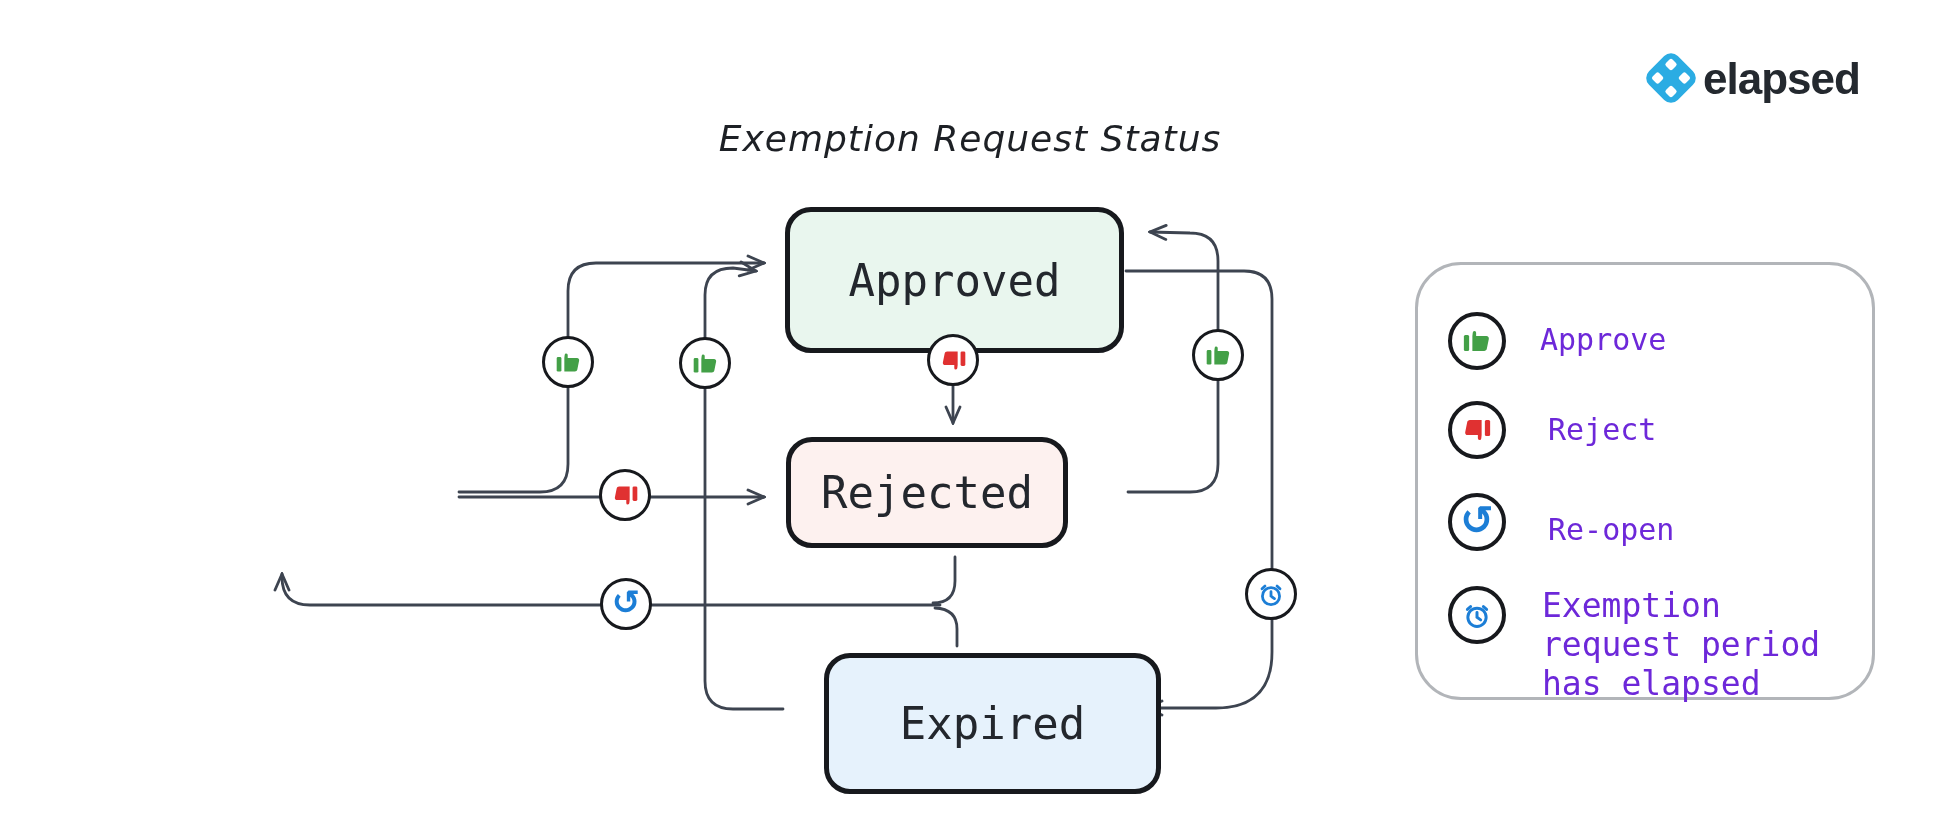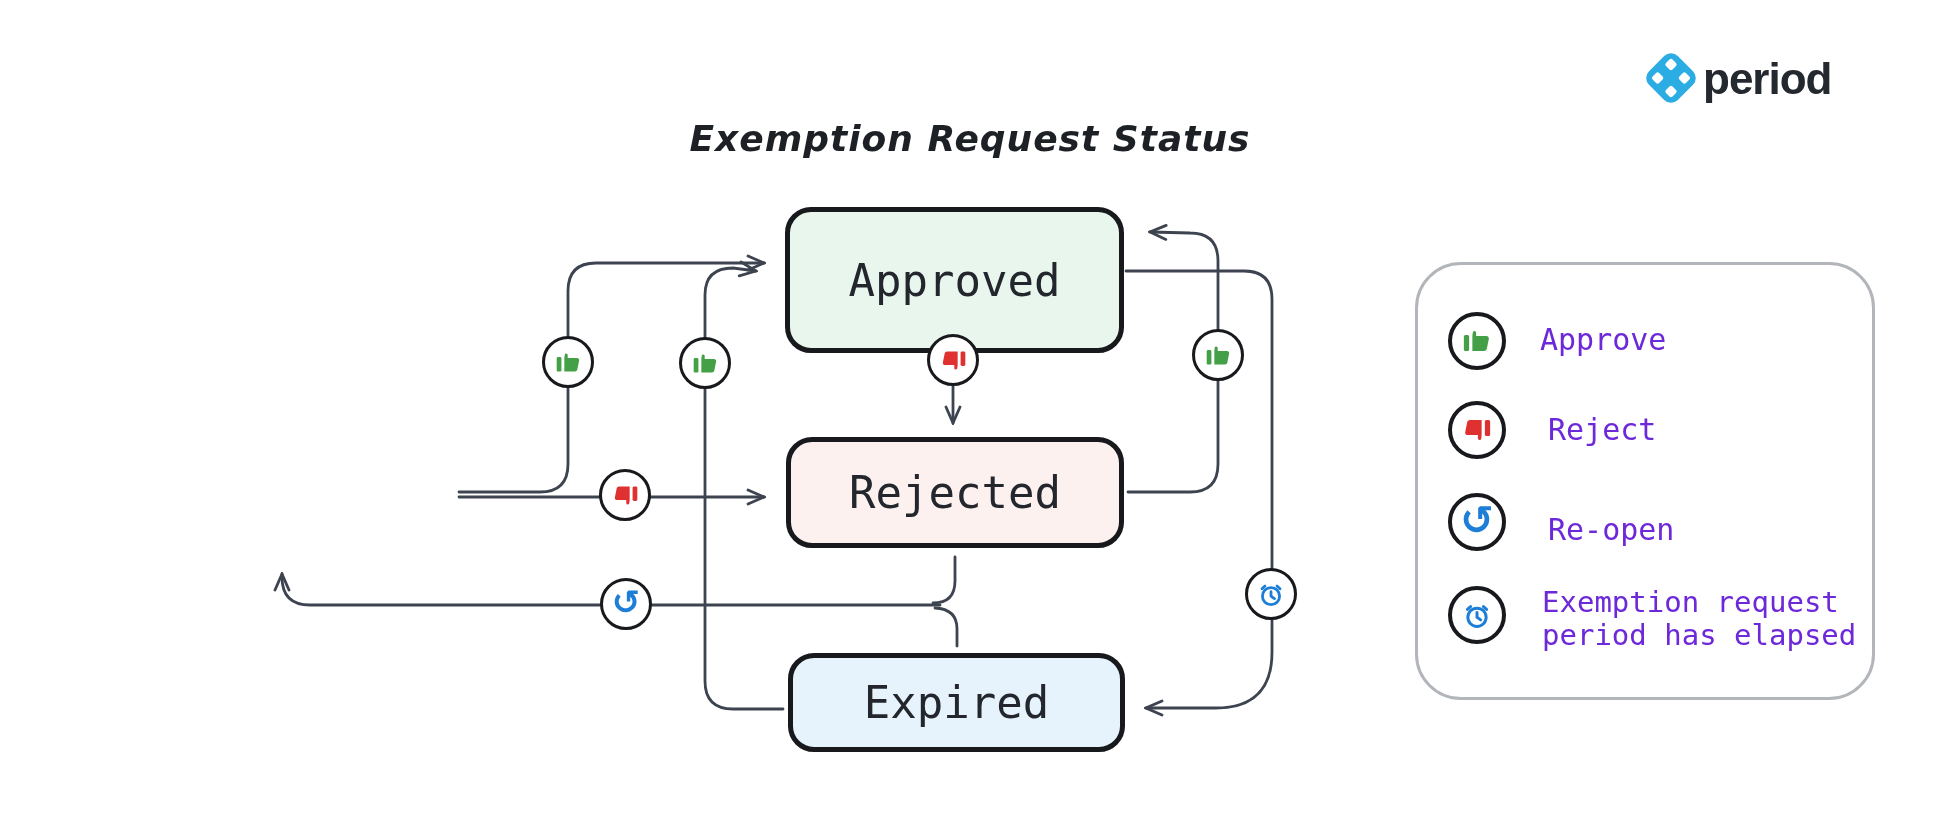--- a/index.html
+++ b/index.html
@@ -1,54 +1,54 @@
 <!DOCTYPE html>
 <html><head>
 <meta charset="utf-8">
 <style>
   html,body{margin:0;padding:0;background:#ffffff;}
   #canvas{position:relative;width:1952px;height:828px;background:#ffffff;overflow:hidden;
           font-family:"DejaVu Sans",sans-serif;}
 
   
-  .hand{font-family:"DejaVu Sans",sans-serif;font-style:italic;font-weight:700;color:#1d2025;}
+  .hand{font-family:"DejaVu Sans",sans-serif;font-style:italic;font-weight:400;color:#1d2025;}
   #title{position:absolute;left:620px;top:118px;width:700px;text-align:center;font-size:36px;letter-spacing:1px;}
   #legend-title{position:absolute;left:1415px;top:204px;width:460px;text-align:center;font-size:31px;letter-spacing:1px;}
 
   
   #brand{position:absolute;left:1641px;top:48px;display:flex;align-items:center;}
   #brand .logo{width:60px;height:60px;display:block;}
   #brand .word{font-family:"Liberation Sans",sans-serif;font-weight:700;font-size:44px;color:#24292f;
                letter-spacing:-1px;margin-left:2px;margin-top:2px;}
 
   
   .state{position:absolute;border:5px solid #17191d;border-radius:26px;display:flex;align-items:center;
          justify-content:center;font-family:"DejaVu Sans Mono",monospace;font-size:44px;font-weight:500;
          color:#23272d;box-sizing:border-box;}
   #state-approved{left:785px;top:207px;width:339px;height:146px;background:#e9f6ee;}
   #state-pending {left:113px;top:442px;width:341px;height:110px;background:#f5f7f9;}
-  #state-rejected{left:786px;top:437px;width:338px;height:111px;background:#fdf1ef;justify-content:center;}
-  #state-expired {left:788px;top:653px;width:337px;height:99px;background:#e6f2fc;}
+  #state-rejected{left:786px;top:437px;width:282px;height:111px;background:#fdf1ef;justify-content:center;}
+  #state-expired {left:824px;top:653px;width:337px;height:141px;background:#e6f2fc;}
 
   
   .badge{position:absolute;width:52px;height:52px;border:3.5px solid #17191d;border-radius:50%;
          background:#ffffff;box-sizing:border-box;display:flex;align-items:center;justify-content:center;}
   .badge svg{display:block;}
   .green{color:#43a047;} .red{color:#e03131;} .blue{color:#1c7ed6;}
   .reopen-glyph{font-family:"DejaVu Sans",sans-serif;font-weight:700;line-height:1;
                 font-size:34px;color:#1c7ed6;transform:translateY(-2px);}
 
   
   #legend-box{position:absolute;left:1415px;top:262px;width:460px;height:438px;border:3px solid #b2b5b9;
               border-radius:46px;background:#ffffff;box-sizing:border-box;}
   .legend-badge{position:absolute;width:58px;height:58px;border:4px solid #17191d;border-radius:50%;
                 background:#ffffff;box-sizing:border-box;display:flex;align-items:center;justify-content:center;}
   .legend-label{position:absolute;font-family:"DejaVu Sans Mono",monospace;color:#6d28d9;font-size:30px;
                 font-weight:500;white-space:nowrap;}
-  .legend-label.small{font-size:29px;white-space:normal;width:330px;line-height:33px;}
+  .legend-label.small{font-size:33px;white-space:normal;width:330px;line-height:39px;}
   .legend-reopen-glyph{font-size:40px;}
 
   
   #wires{position:absolute;left:0;top:0;}
   #wires path{stroke:#3d4450;stroke-width:2.8;fill:none;stroke-linecap:round;}
 </style>
 </head>
 <body>
 
 <div id="canvas">
@@ -73,21 +73,21 @@
   <div id="title" class="hand">Exemption Request Status</div>
 
   <div id="brand">
     <svg class="logo" viewBox="0 0 56 56">
       <rect x="9" y="9" width="38" height="38" rx="9" fill="#2bace3" transform="rotate(45 28 28)"></rect>
       <rect x="23.7" y="11.2" width="8.6" height="8.6" rx="2" fill="#ffffff" transform="rotate(45 28 15.5)"></rect>
       <rect x="11.2" y="23.7" width="8.6" height="8.6" rx="2" fill="#ffffff" transform="rotate(45 15.5 28)"></rect>
       <rect x="36.2" y="23.7" width="8.6" height="8.6" rx="2" fill="#ffffff" transform="rotate(45 40.5 28)"></rect>
       <rect x="23.7" y="36.2" width="8.6" height="8.6" rx="2" fill="#ffffff" transform="rotate(45 28 40.5)"></rect>
     </svg>
-    <span class="word">period</span>
+    <span class="word">elapsed</span>
   </div>
 
   <div id="state-approved" class="state">
     <span>Approved</span>
   </div>
   <div id="state-rejected" class="state">
     <span>Rejected</span>
   </div>
   <div id="state-expired" class="state">
     <span>Expired</span>

